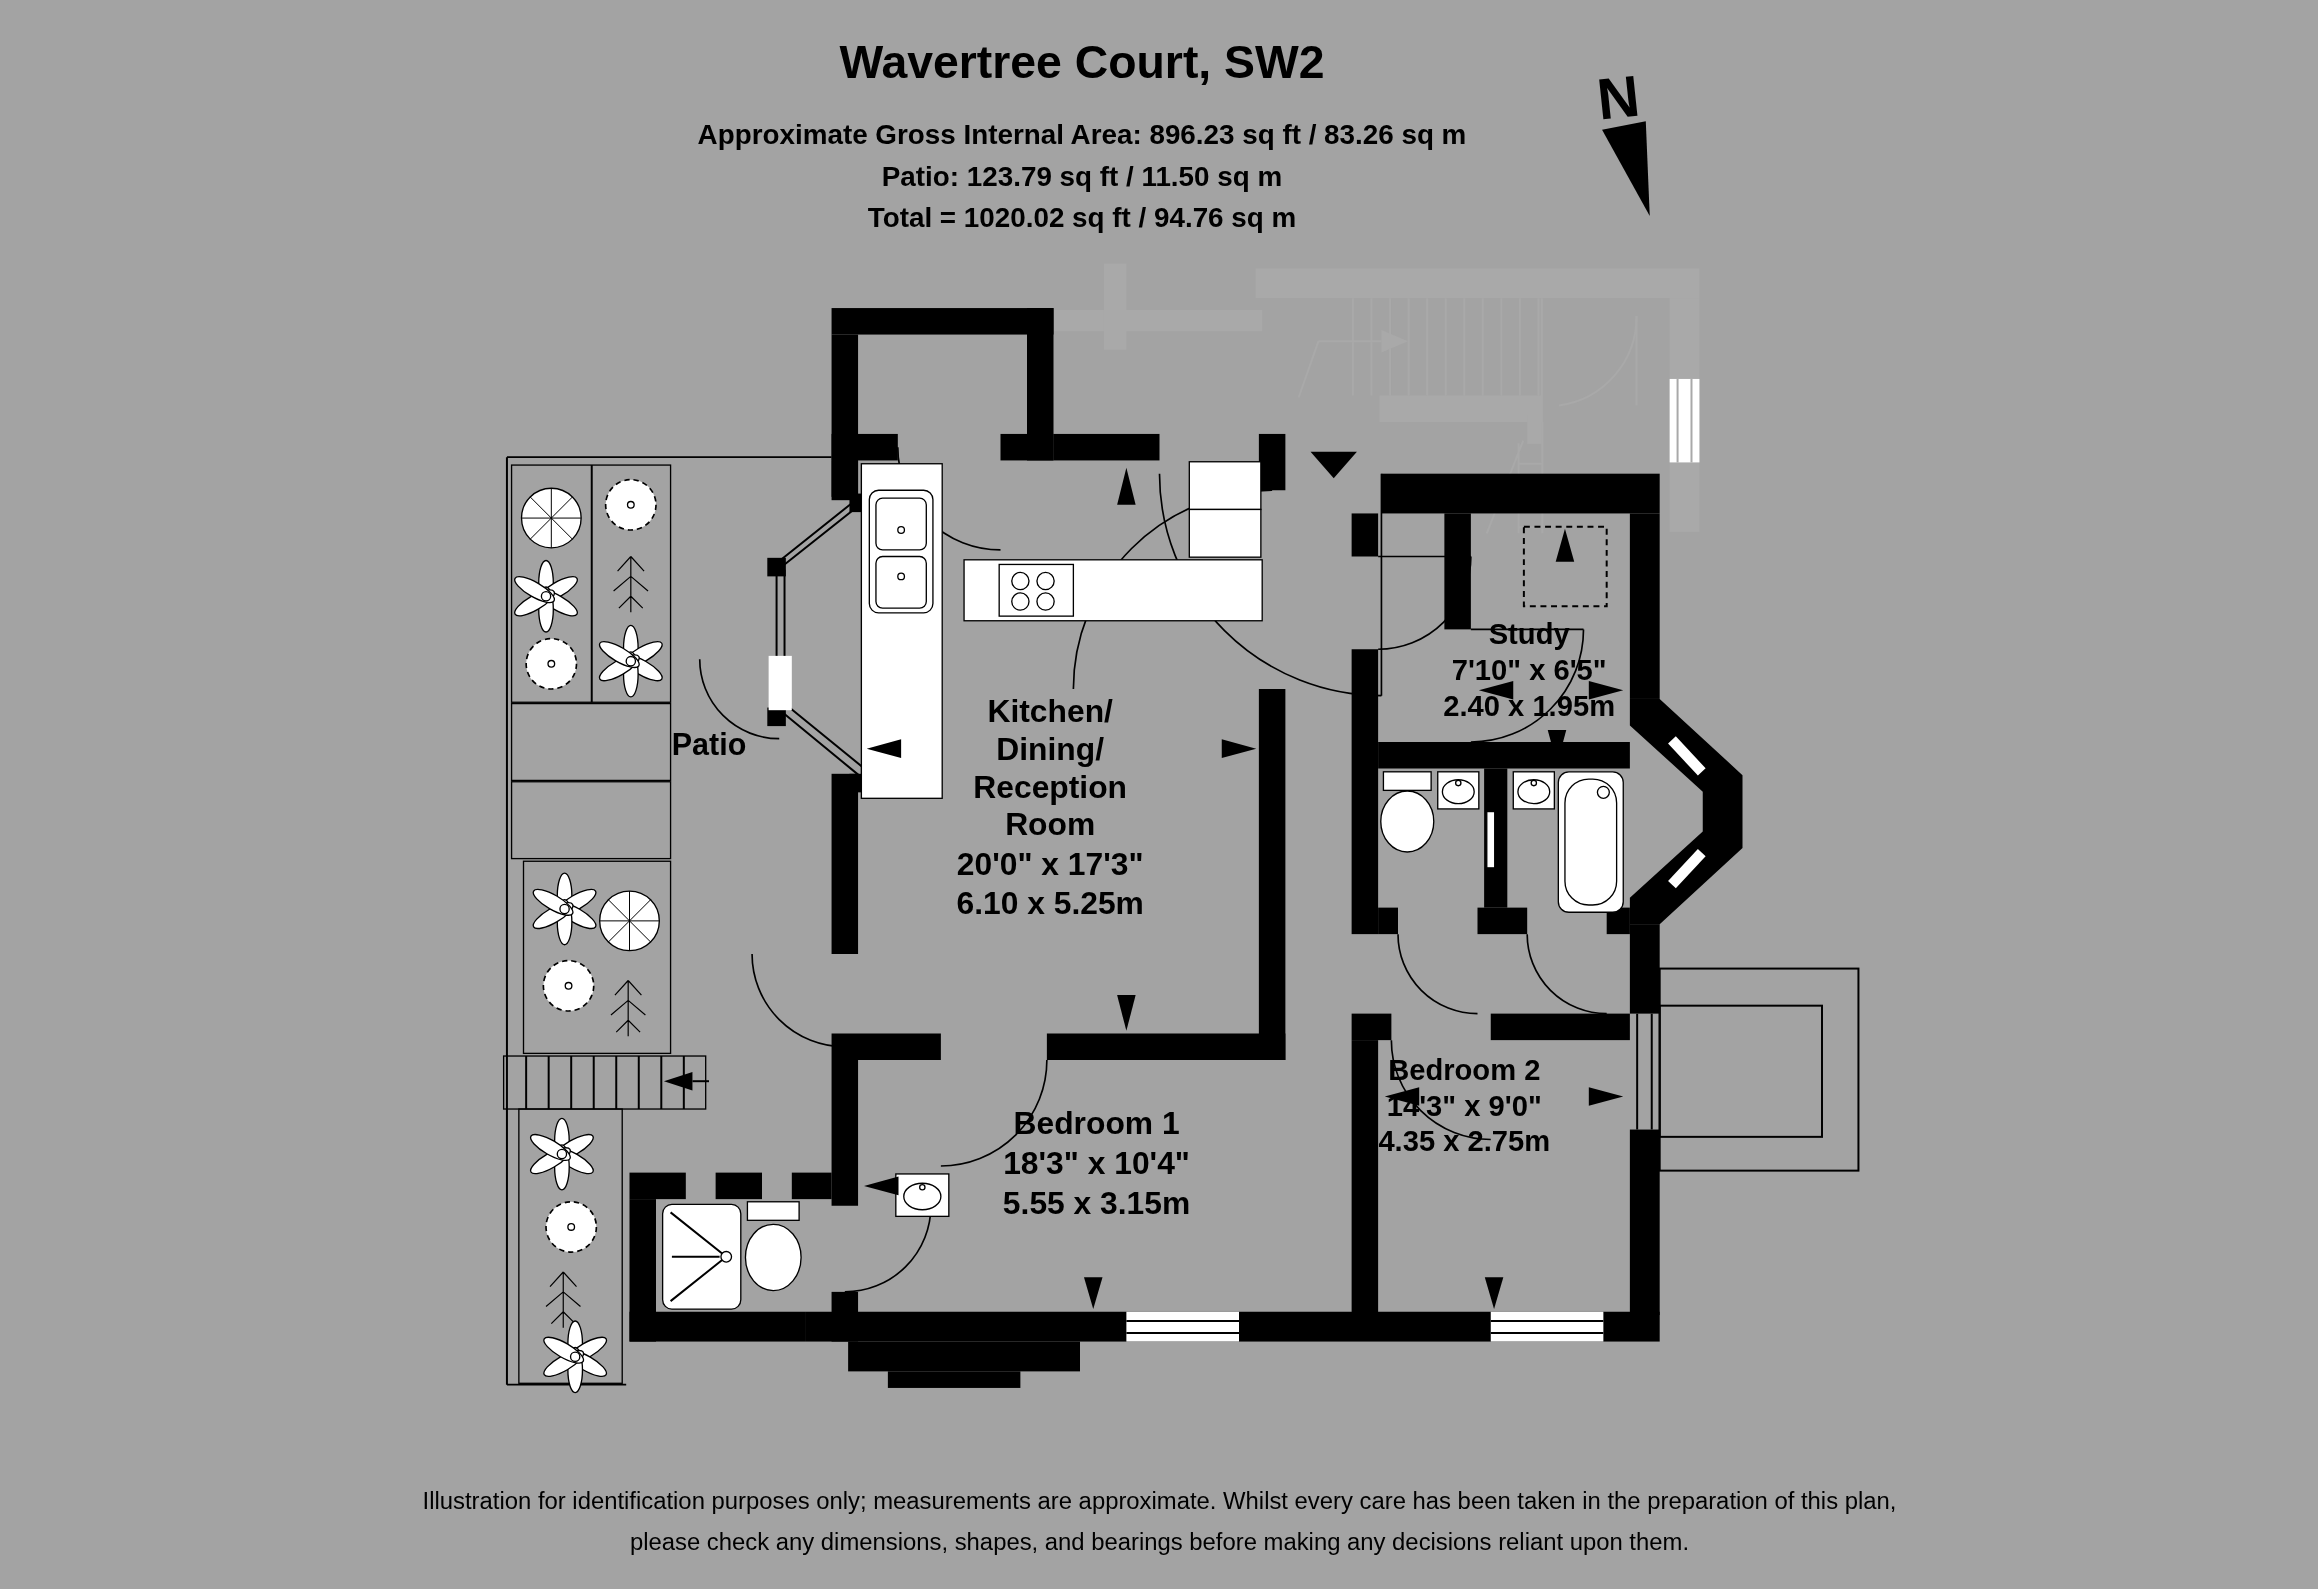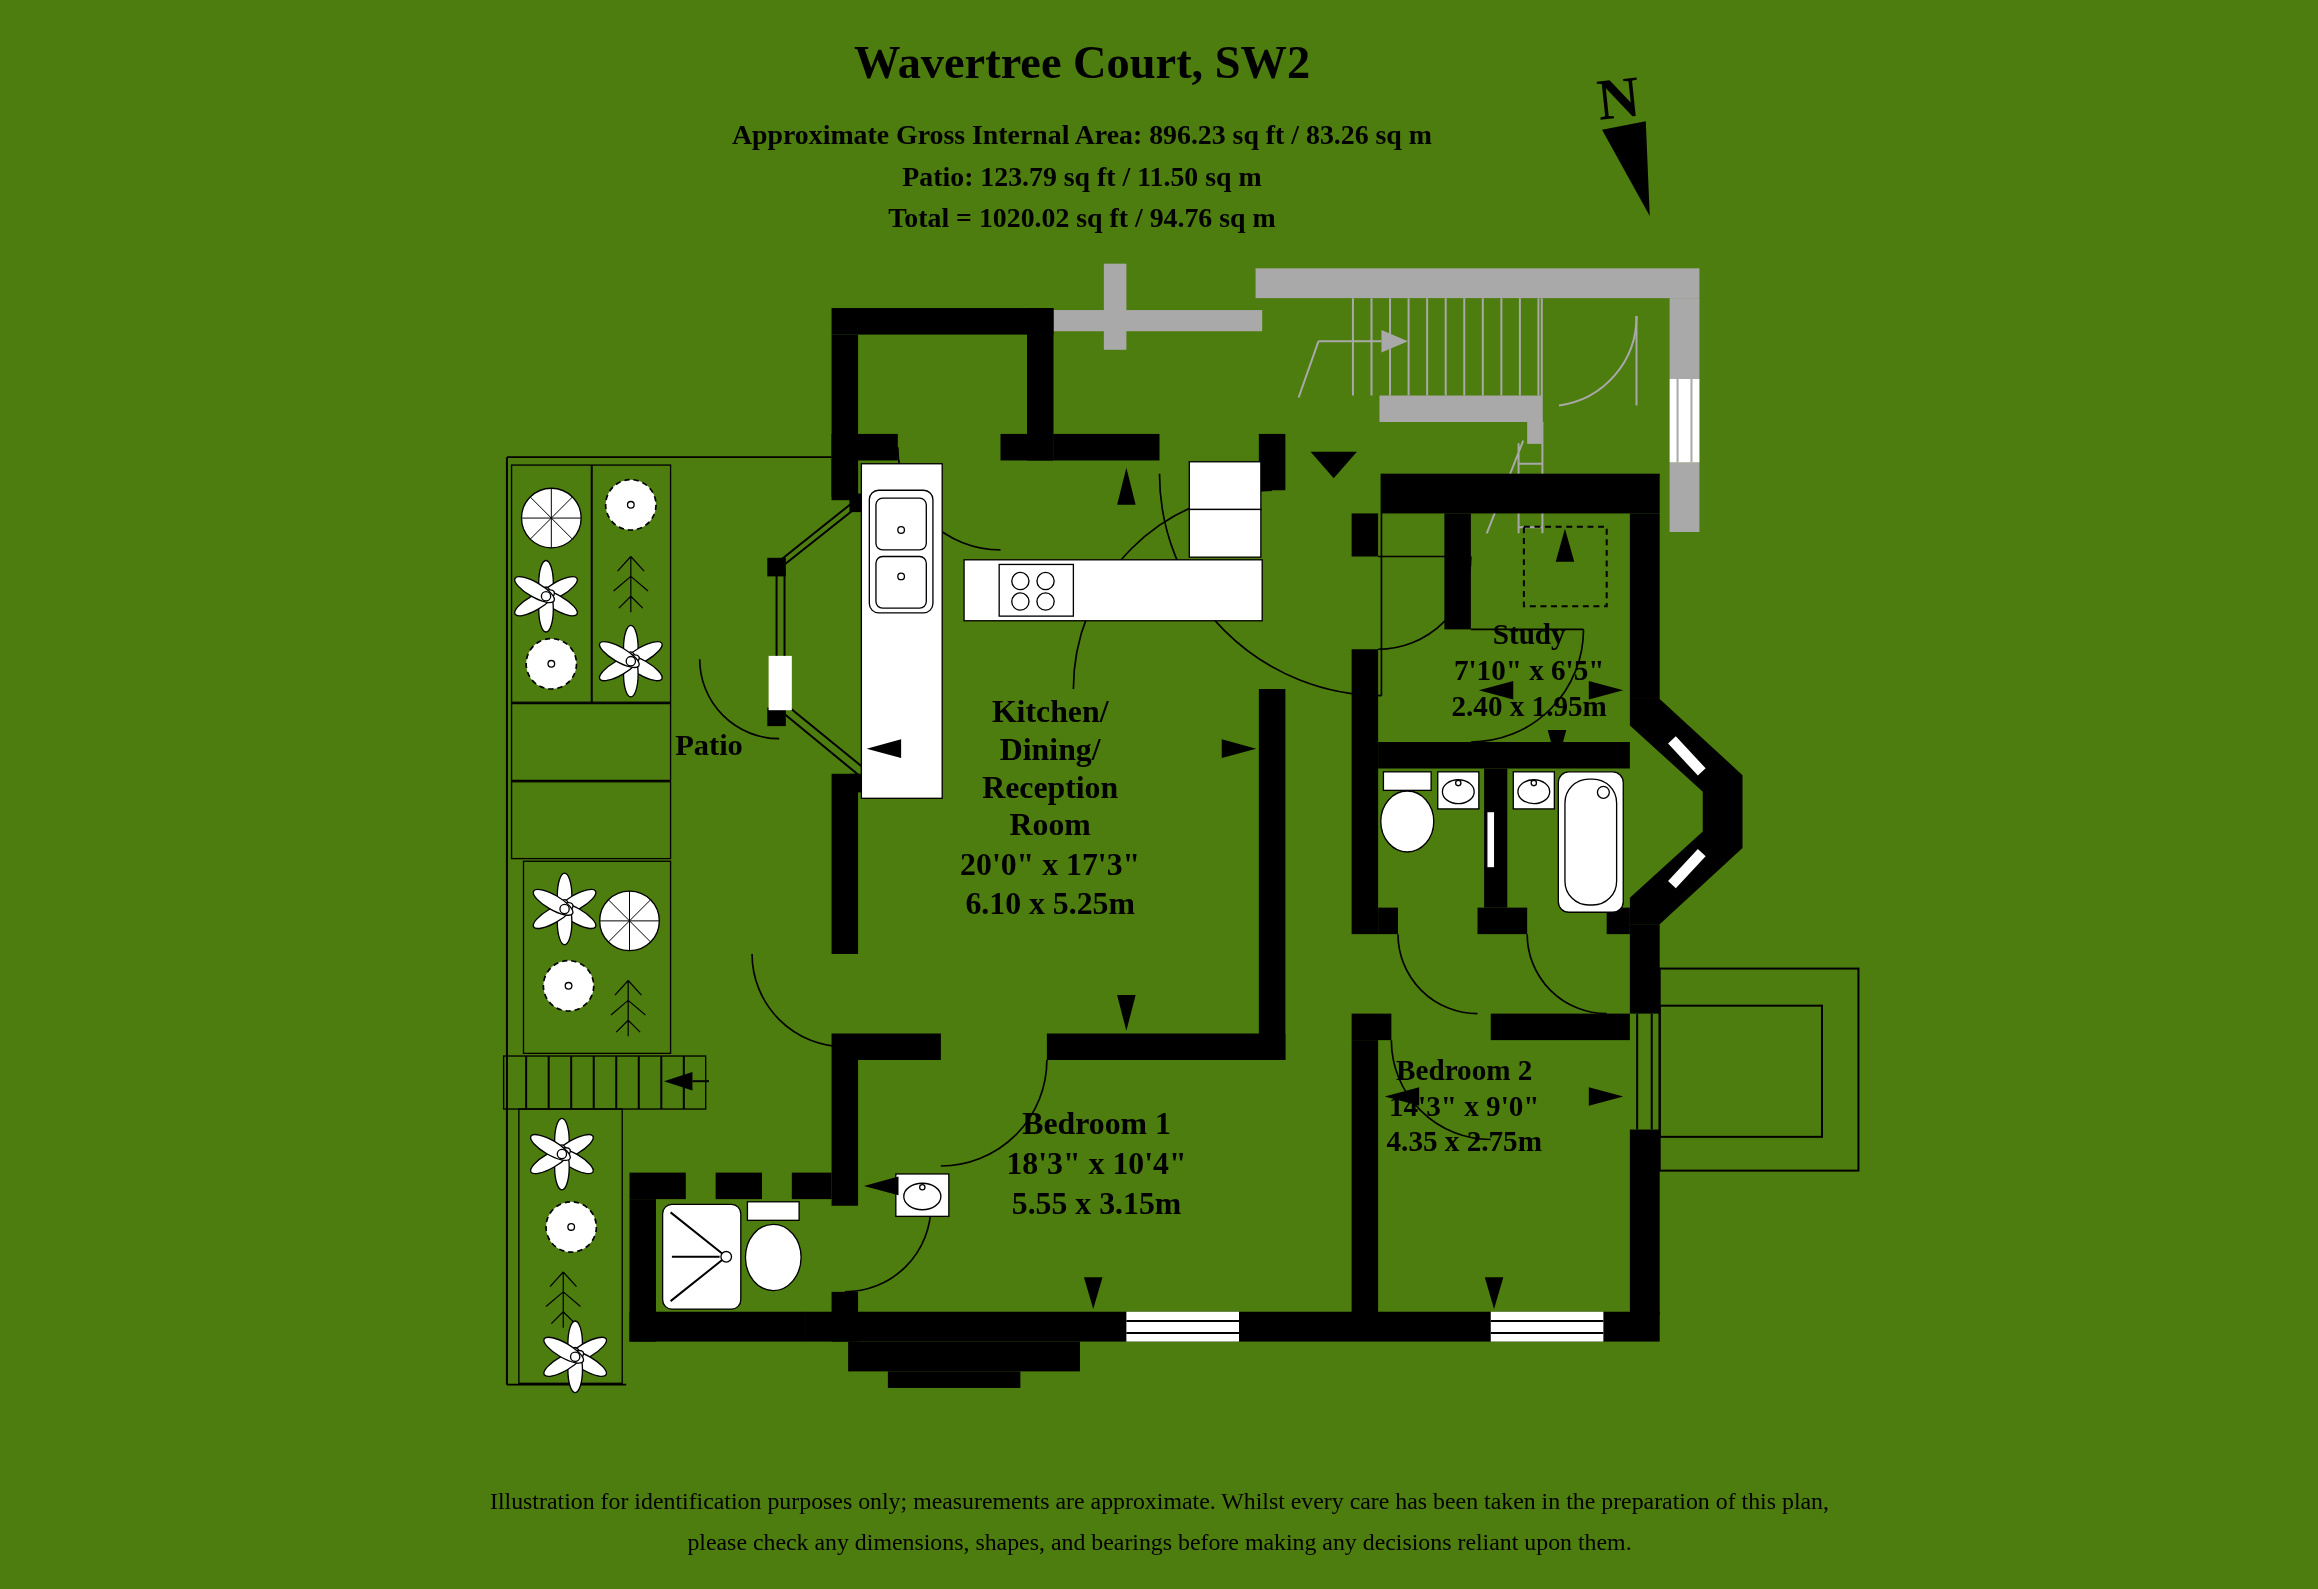--- a/index.html
+++ b/index.html
@@ -1,17 +1,17 @@
 <!DOCTYPE html>
 <html style="font-size:10.6px"><head>
 <meta charset="utf-8">
 <style>
   html,body{margin:0;padding:0;background:#ffffff;}
-  .page{position:relative;width:2319px;height:1590px;background:#4d7c0f;overflow:hidden;
-        font-family:Liberation Serif, serif;}
+  .page{position:relative;width:2319px;height:1590px;background:#a3a3a3;overflow:hidden;
+        font-family:Liberation Sans, sans-serif;}
   svg{position:absolute;left:0;top:0;}
   text{fill:#000;}
   .t-title{font-size:70px;font-weight:bold;}
   .t-sub{font-size:42px;font-weight:bold;}
   .t-room{font-size:48px;font-weight:bold;}
   .t-room-sm{font-size:44px;font-weight:bold;}
   .t-patio{font-size:46px;font-weight:bold;}
   .t-north{font-size:88px;font-weight:bold;}
   .t-footer{font-size:36px;font-weight:normal;}
   .wall{fill:#000000;stroke:none;}

